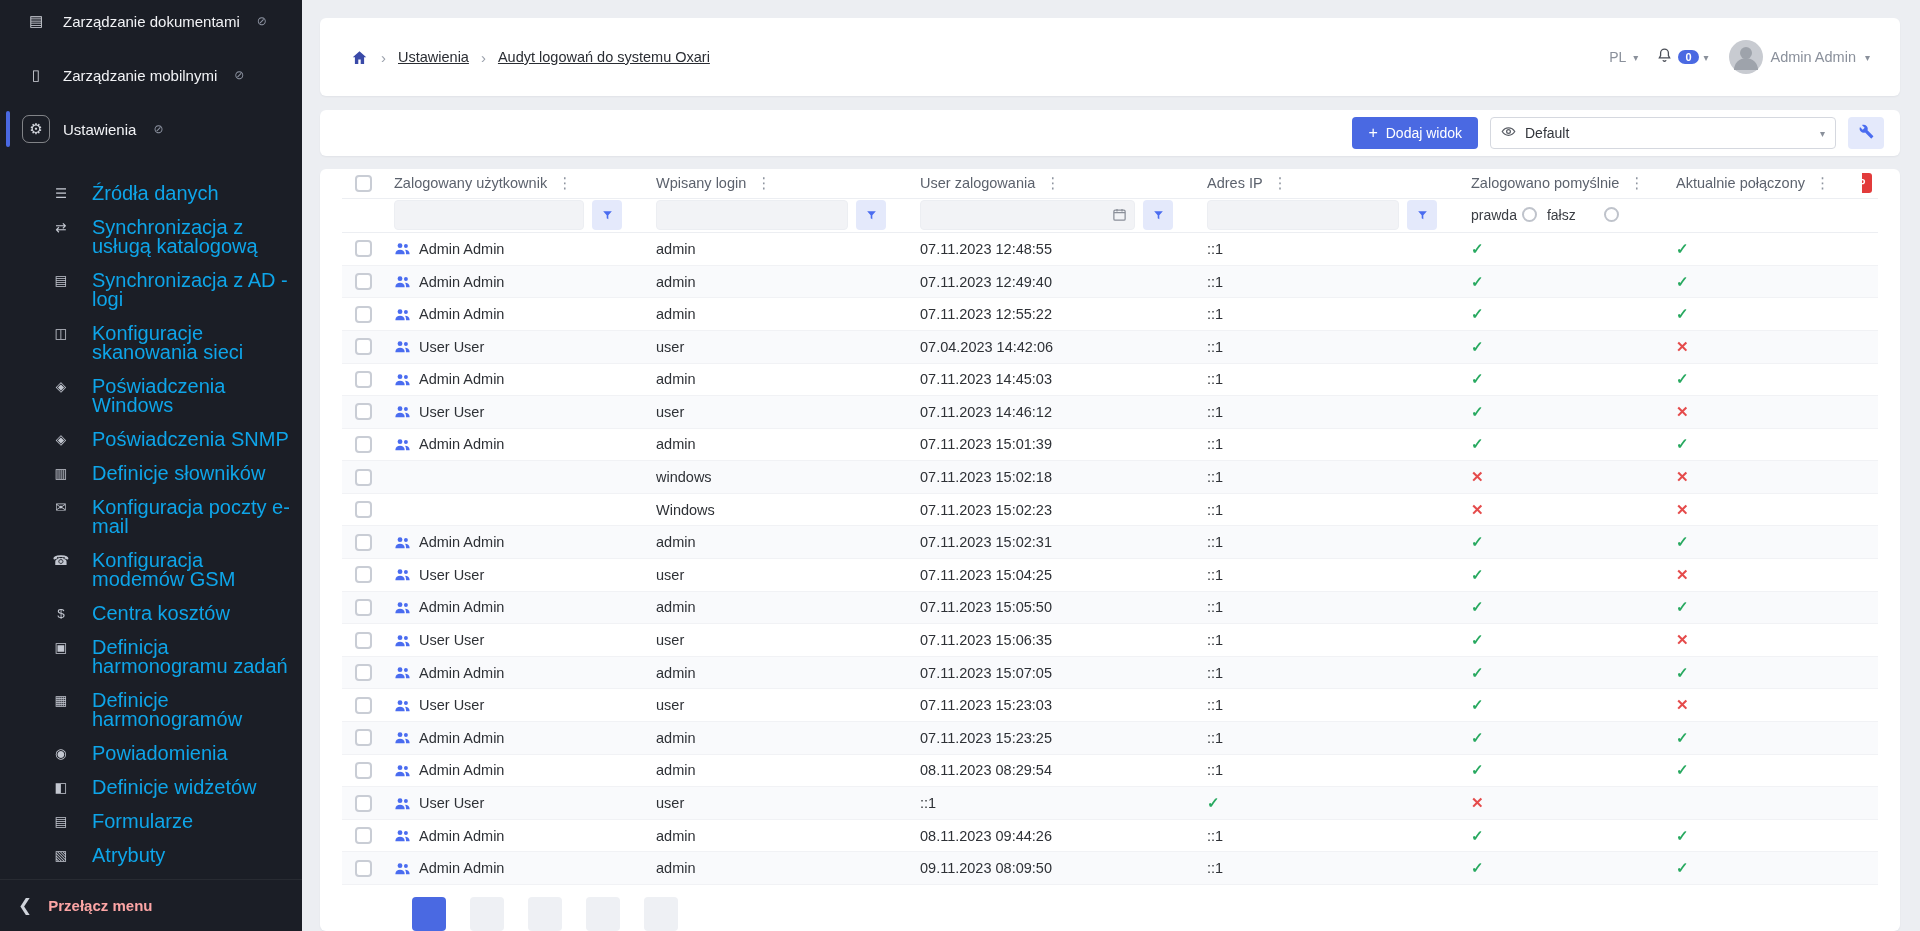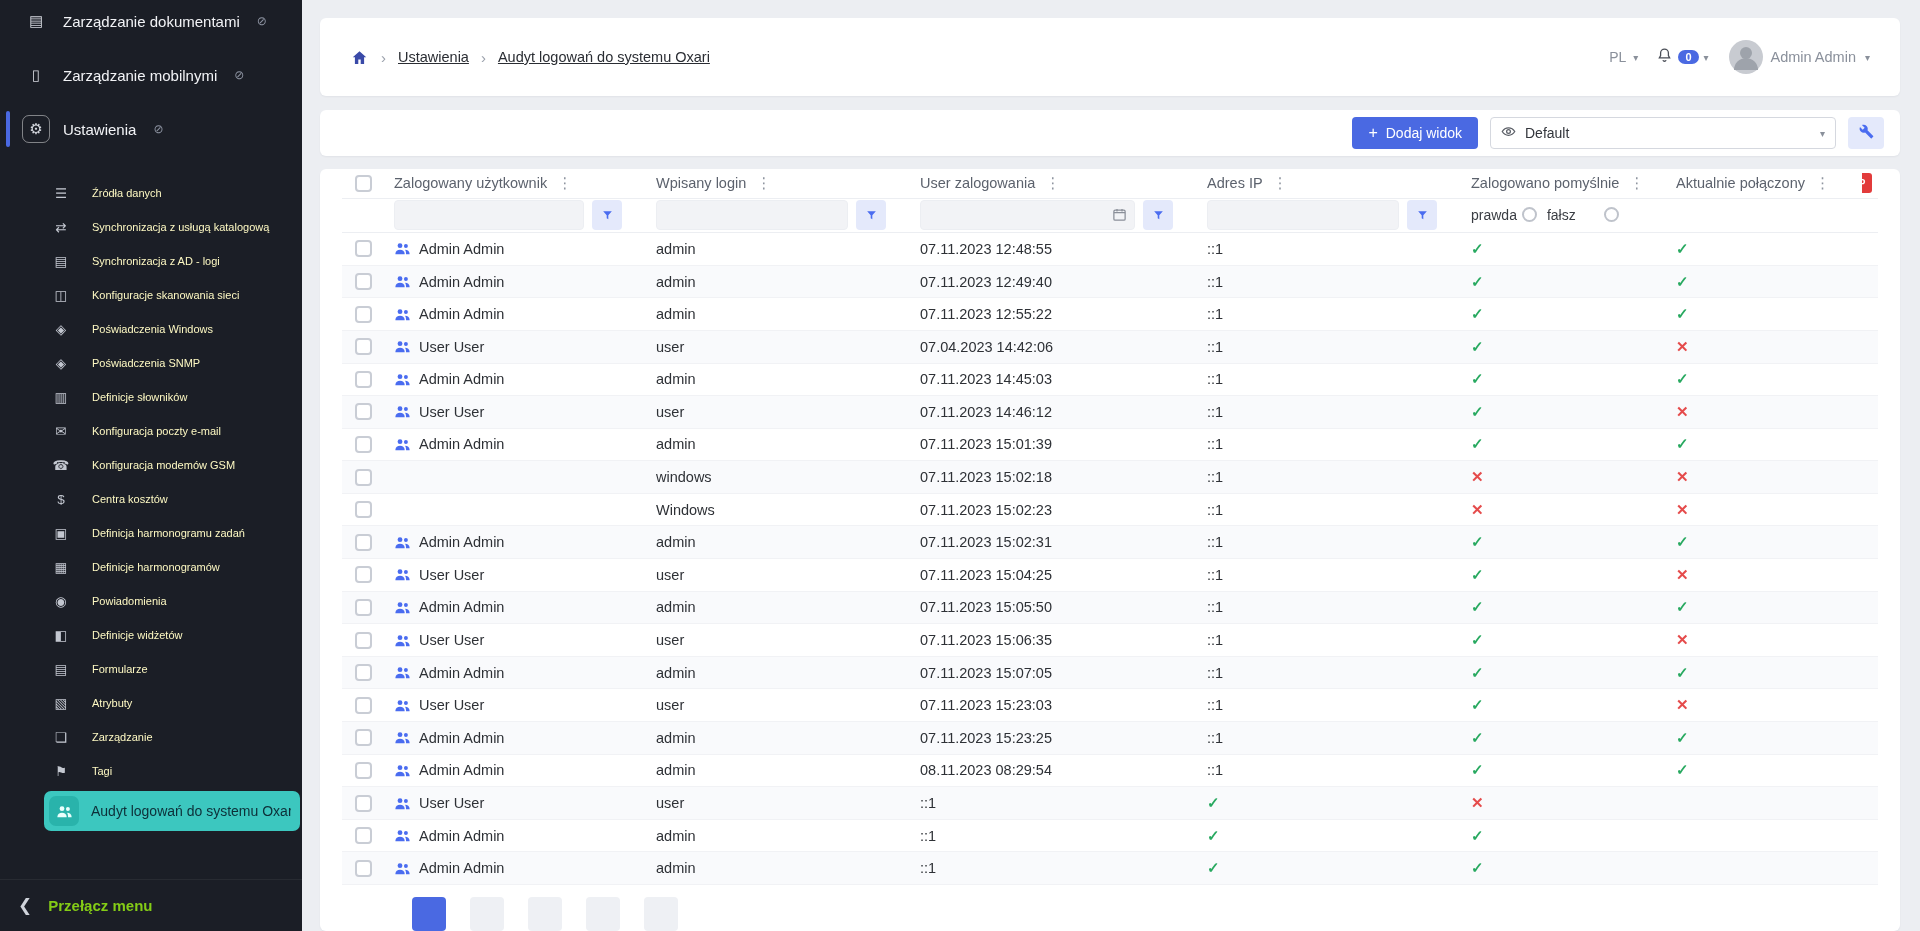--- a/index.html
+++ b/index.html
@@ -12,27 +12,27 @@
   .st-item{display:flex;align-items:center;gap:13px;padding:13px 14px 13px 22px;cursor:pointer;position:relative;}
   .st-item.active::before{content:"";position:absolute;left:6px;top:9px;bottom:9px;width:4px;border-radius:2px;background:#4a69e2;}
   .st-icon{width:28px;height:28px;display:flex;align-items:center;justify-content:center;font-size:15px;color:#d4d7de;flex:none;}
   .st-icon.boxed{border:1px solid rgba(255,255,255,.45);border-radius:7px;}
   .st-label{font-size:15px;color:#f2f3f6;}
   .pin{font-size:12px;color:#8d93a1;margin-left:4px;}
 
   .sn-list{flex:1;overflow:hidden;margin-top:20px;}
   .sn-item{display:flex;align-items:flex-start;gap:20px;padding:7.5px 12px 7.5px 50px;cursor:pointer;}
   .sn-icon{width:22px;text-align:center;font-size:13.5px;color:#c3c7d0;flex:none;line-height:19px;}
-  .sn-label{font-size:11px;line-height:19px;color:#fef9c3;max-width:200px;}
+  .sn-label{font-size:20px;line-height:19px;color:#0ea5e9;max-width:200px;}
   .sn-item.active{background:#3cc7bf;border-radius:7px;margin:3px 2px 3px 44px;padding:5px 8px 5px 5px;gap:12px;align-items:center;}
   .sn-item.active .sn-icon{width:30px;height:30px;background:#29b3ab;border-radius:7px;display:flex;align-items:center;justify-content:center;line-height:normal;}
   .sn-item.active .sn-label{color:#0d2f38;font-weight:500;font-size:14px;white-space:nowrap;overflow:hidden;}
   .menu-toggle{margin-top:auto;display:flex;align-items:center;gap:16px;padding:15px 18px;border-top:1px solid rgba(255,255,255,.06);cursor:pointer;}
   .chev{font-size:17px;color:#cfd3da;}
-  .toggle-label{font-size:15px;font-weight:600;color:#84cc16;}
+  .toggle-label{font-size:15px;font-weight:600;color:#fca5a5;}
 
   
   .main{flex:1;display:flex;flex-direction:column;padding:18px 20px 0 18px;min-width:0;}
   .card{background:#fff;border-radius:6px;box-shadow:0 1px 2px rgba(20,24,40,.05);}
 
   .crumb-bar{height:78px;display:flex;align-items:center;justify-content:space-between;padding:0 30px;margin-bottom:14px;}
   .crumbs{display:flex;align-items:center;gap:12px;}
   .home{display:flex;cursor:pointer;}
   .crumb-link{font-size:14.5px;color:#2a2d33;text-decoration:underline;cursor:pointer;}
   .sep{color:#9aa0ab;font-size:15px;}
@@ -812,45 +812,47 @@
               <svg width="17" height="15" viewBox="0 0 24 20" fill="#4a6cf0">
                 <circle cx="8.5" cy="6" r="3.4"></circle>
                 <path d="M2 17c0-3.4 3-5.4 6.5-5.4S15 13.6 15 17v1H2z"></path>
                 <circle cx="16.8" cy="6.6" r="2.8"></circle>
                 <path d="M15.7 11.8c3.4.2 6.3 2.1 6.3 5.2v1h-5v-1c0-2-.4-3.9-1.3-5.2z"></path>
               </svg>
             </span>
             <span>Admin Admin</span>
           </div>
           <div class="c">admin</div>
-          <div class="c">::1</div>
-          <div class="c">
-            <span class="ok">✓</span>
-          </div>
-          <div class="c">
-            <span class="ok">✓</span>
-          </div>
-          <div class="c"></div>
-        </div>
-        <div class="tgrid trow alt">
-          <div class="c c-check">
-            <span class="cb"></span>
-          </div>
-          <div class="c">
-            <span class="uic">
-              <svg width="17" height="15" viewBox="0 0 24 20" fill="#4a6cf0">
-                <circle cx="8.5" cy="6" r="3.4"></circle>
-                <path d="M2 17c0-3.4 3-5.4 6.5-5.4S15 13.6 15 17v1H2z"></path>
-                <circle cx="16.8" cy="6.6" r="2.8"></circle>
-                <path d="M15.7 11.8c3.4.2 6.3 2.1 6.3 5.2v1h-5v-1c0-2-.4-3.9-1.3-5.2z"></path>
-              </svg>
-            </span>
-            <span>Admin Admin</span>
-          </div>
-          <div class="c">admin</div>
+          <div class="c">08.11.2023 09:44:26</div>
+          <div class="c">::1</div>
+          <div class="c">
+            <span class="ok">✓</span>
+          </div>
+          <div class="c">
+            <span class="ok">✓</span>
+          </div>
+          <div class="c"></div>
+        </div>
+        <div class="tgrid trow alt">
+          <div class="c c-check">
+            <span class="cb"></span>
+          </div>
+          <div class="c">
+            <span class="uic">
+              <svg width="17" height="15" viewBox="0 0 24 20" fill="#4a6cf0">
+                <circle cx="8.5" cy="6" r="3.4"></circle>
+                <path d="M2 17c0-3.4 3-5.4 6.5-5.4S15 13.6 15 17v1H2z"></path>
+                <circle cx="16.8" cy="6.6" r="2.8"></circle>
+                <path d="M15.7 11.8c3.4.2 6.3 2.1 6.3 5.2v1h-5v-1c0-2-.4-3.9-1.3-5.2z"></path>
+              </svg>
+            </span>
+            <span>Admin Admin</span>
+          </div>
+          <div class="c">admin</div>
+          <div class="c">09.11.2023 08:09:50</div>
           <div class="c">::1</div>
           <div class="c">
             <span class="ok">✓</span>
           </div>
           <div class="c">
             <span class="ok">✓</span>
           </div>
           <div class="c"></div>
         </div>
       </div>

